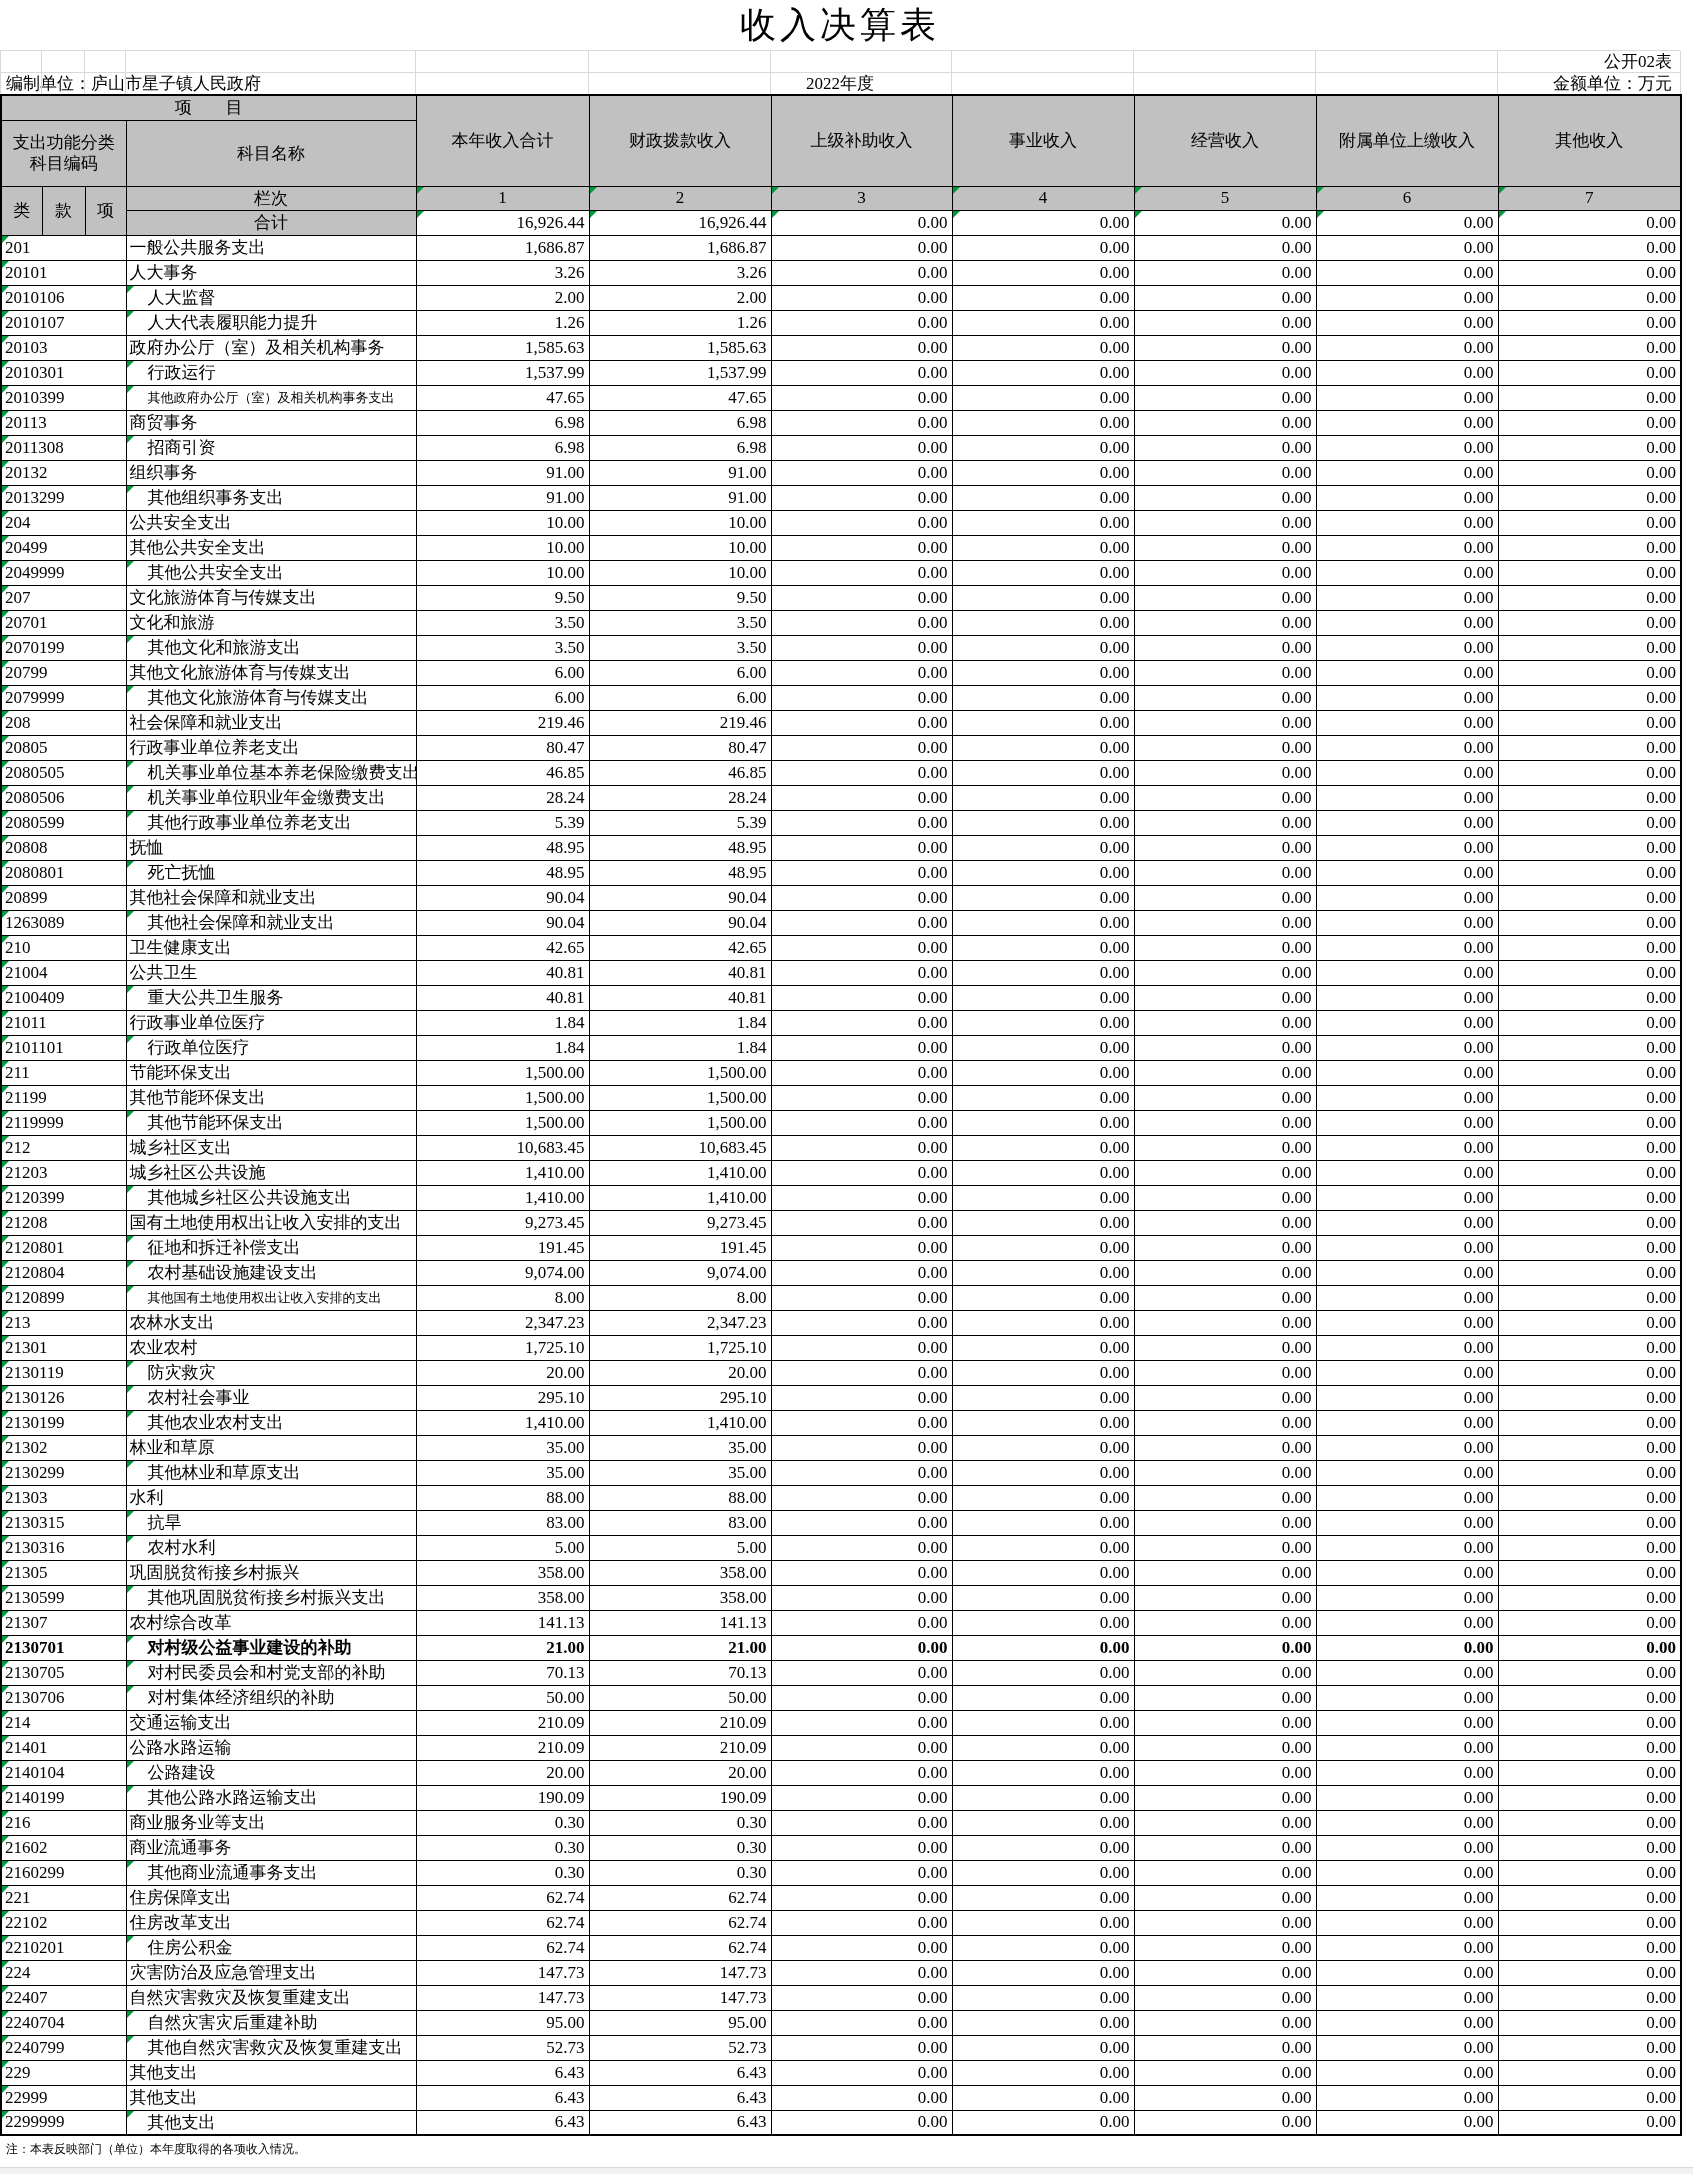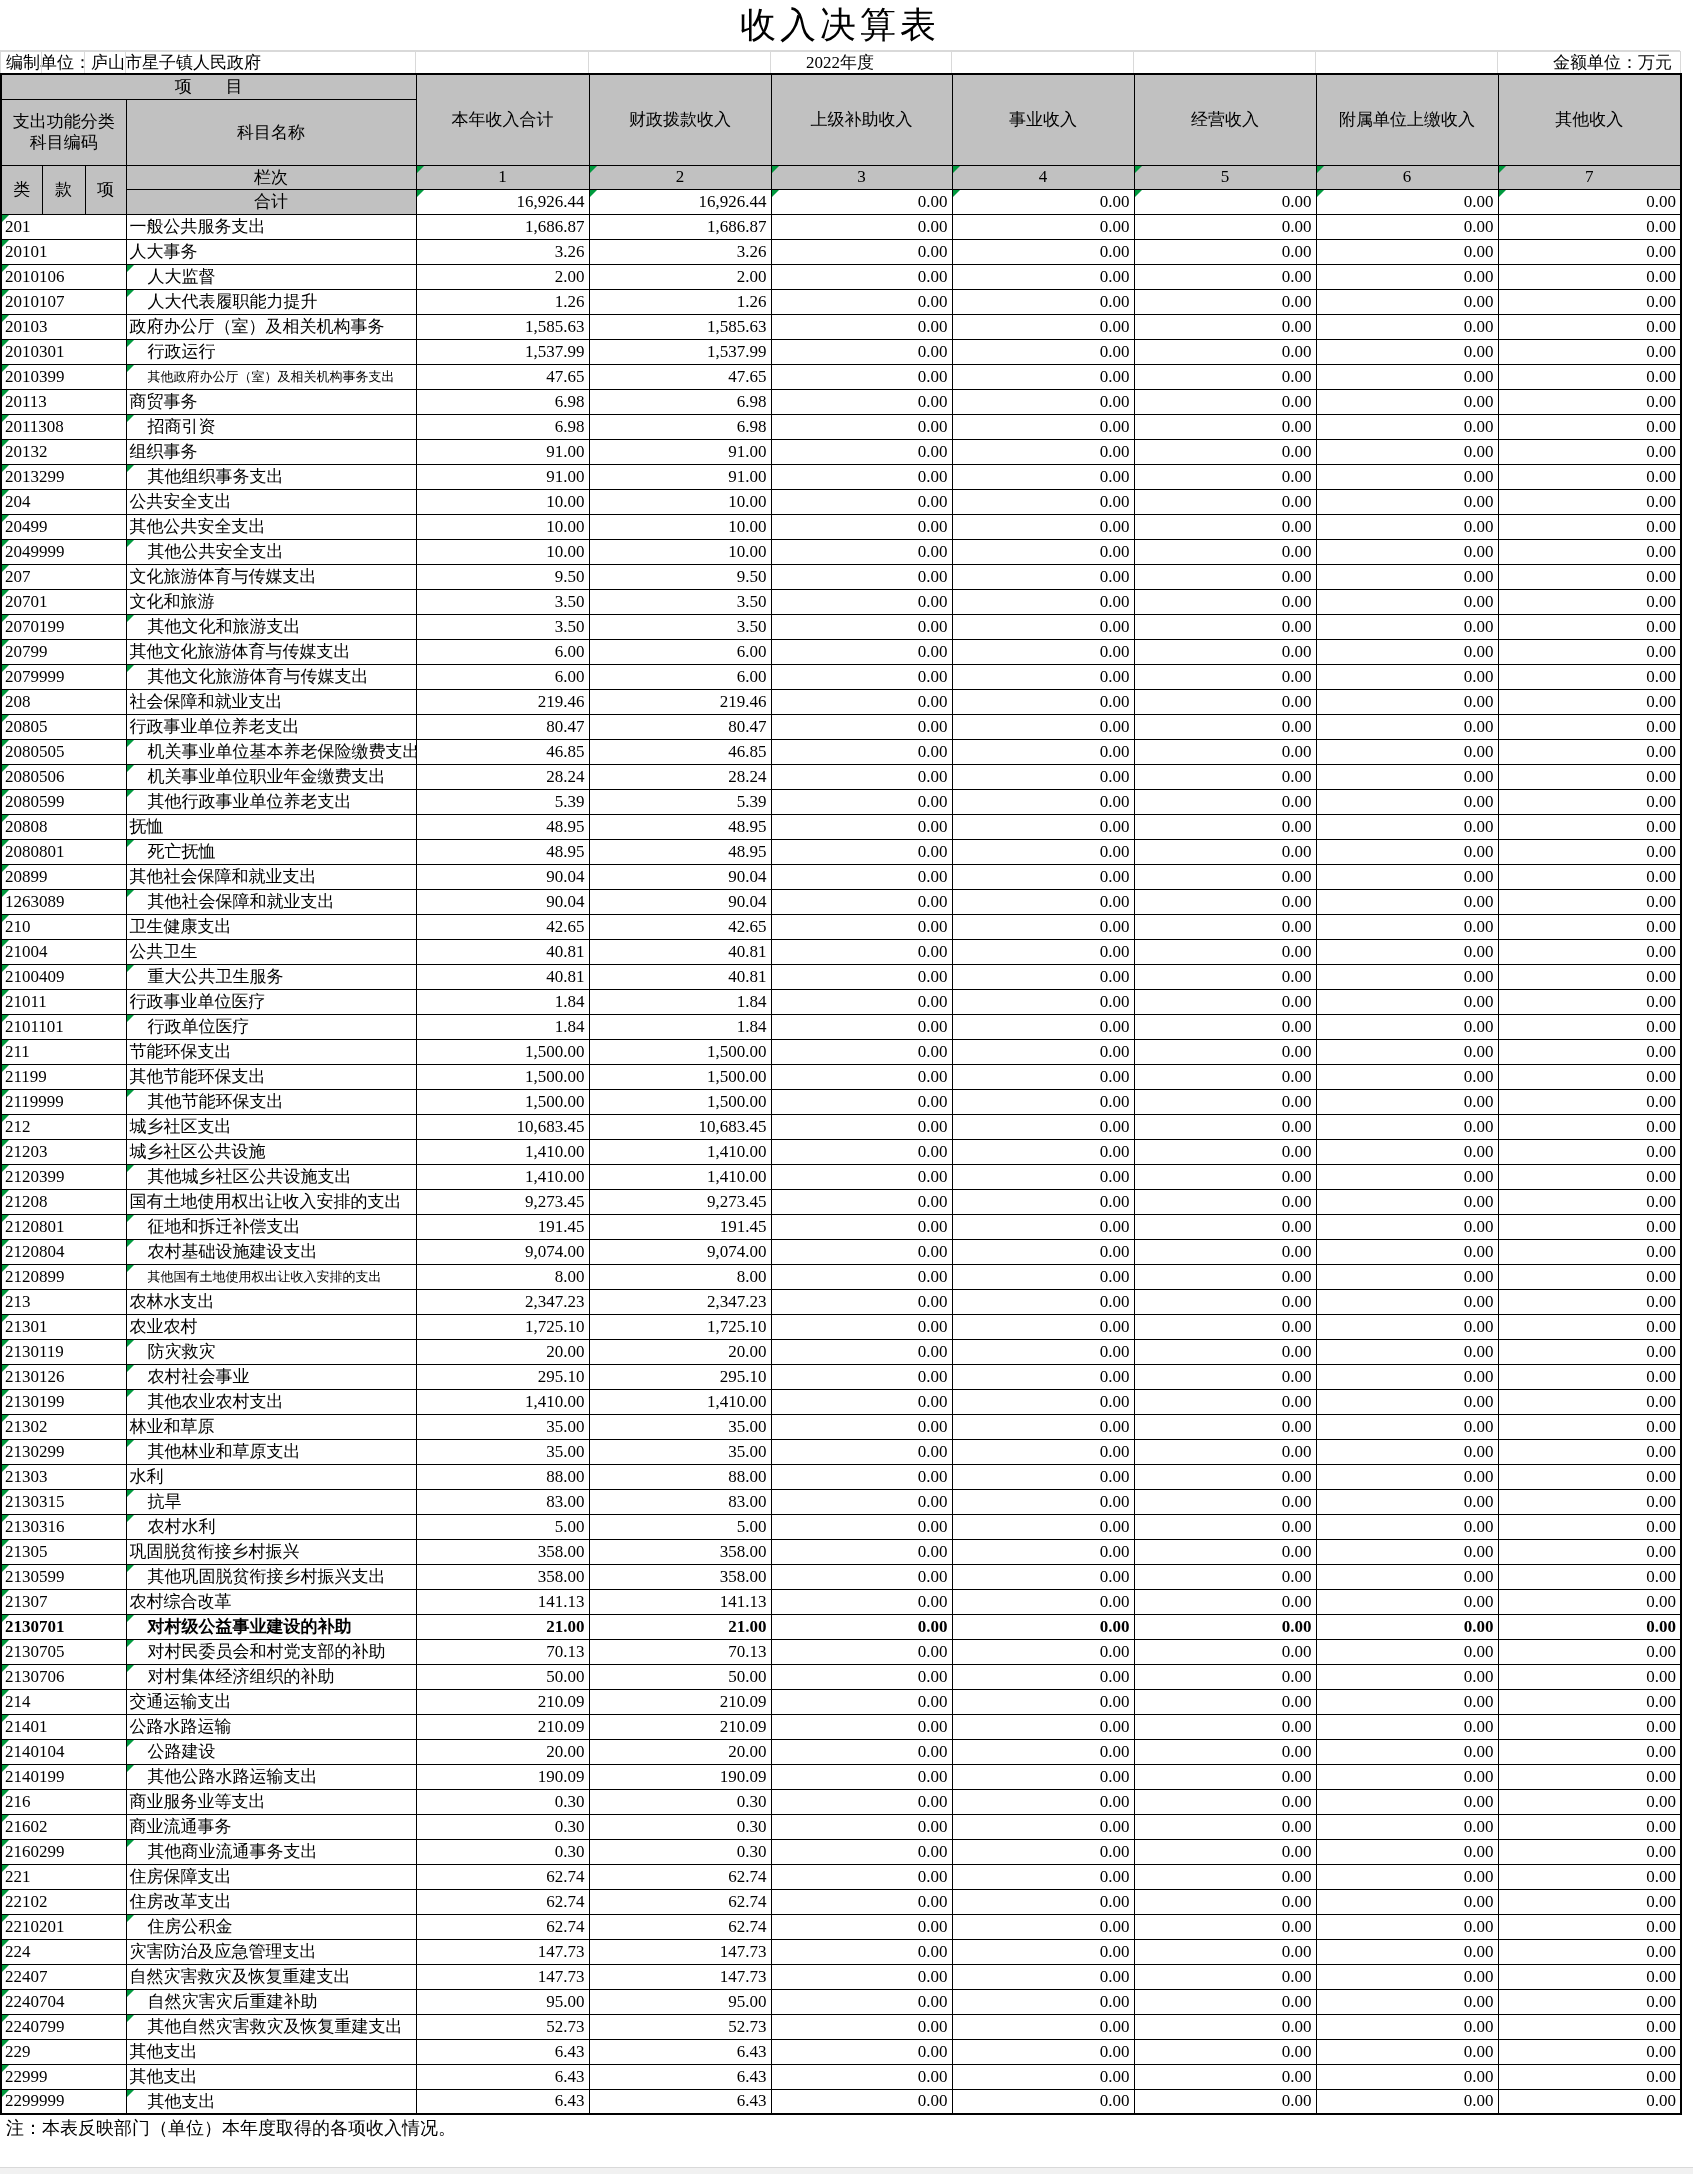--- a/index.html
+++ b/index.html
@@ -27,34 +27,37 @@
   .code-hdr{text-align:center;white-space:normal;line-height:21px;padding:0 4px;}
   td.code{text-align:left;padding-left:3px;}
   td.name{text-align:left;padding-left:3px;}
   td.name.ind{padding-left:21px;}
   td.name.sm{font-size:13px;}
   td.num{text-align:right;padding-right:4px;}
   .flag{position:relative;}
   .flag::before{content:"";position:absolute;top:0;left:0;width:0;height:0;
      border-top:7px solid #009a3e;border-right:7px solid transparent;}
 
-  .footer-note{width:1680px;height:28px;line-height:26px;font-size:18px;padding-left:6px;}
+  .footer-note{width:1680px;height:28px;line-height:26px;font-size:12px;padding-left:6px;}
   .bottom-line{position:absolute;left:0;right:0;bottom:6px;border-top:1px solid #d9d9d9;}
   .bottom-band{position:absolute;left:0;right:0;bottom:0;height:6px;background:#f1f1f1;}
 </style>
 </head>
 <body>
 
 <div class="page">
 
   <div class="title-row">
     <div class="title">收入决算表</div>
   </div>
 
   <div class="pre">
+    <div class="pre-row">
+      <span class="sheet-label">公开02表</span>
+    </div>
     <div class="pre-row second">
       <span class="prepared-by">编制单位：庐山市星子镇人民政府</span>
       <span class="year-label">2022年度</span>
       <span class="unit-label">金额单位：万元</span>
     </div>
   <div class="vline" style="left: 0px;"></div>
       <div class="vline" style="left: 41px;"></div>
       <div class="vline" style="left: 84px;"></div>
       <div class="vline" style="left: 125px;"></div>
       <div class="vline" style="left: 415px;"></div>

